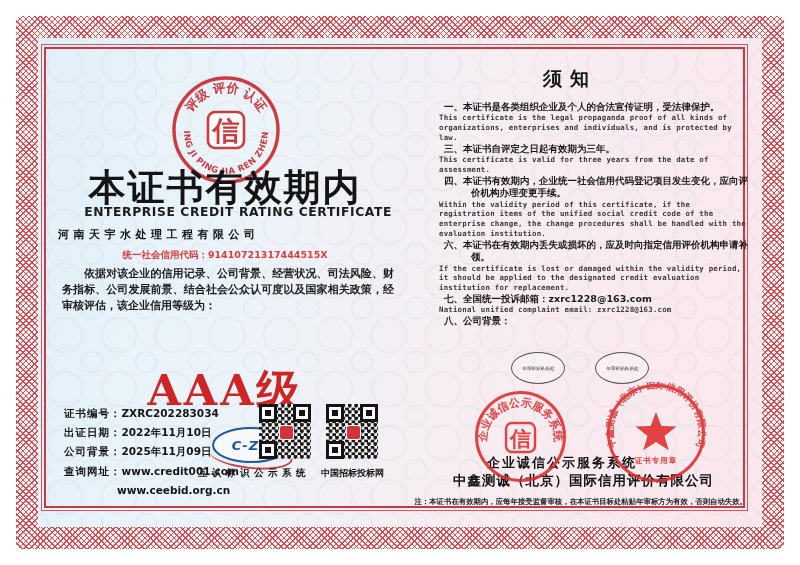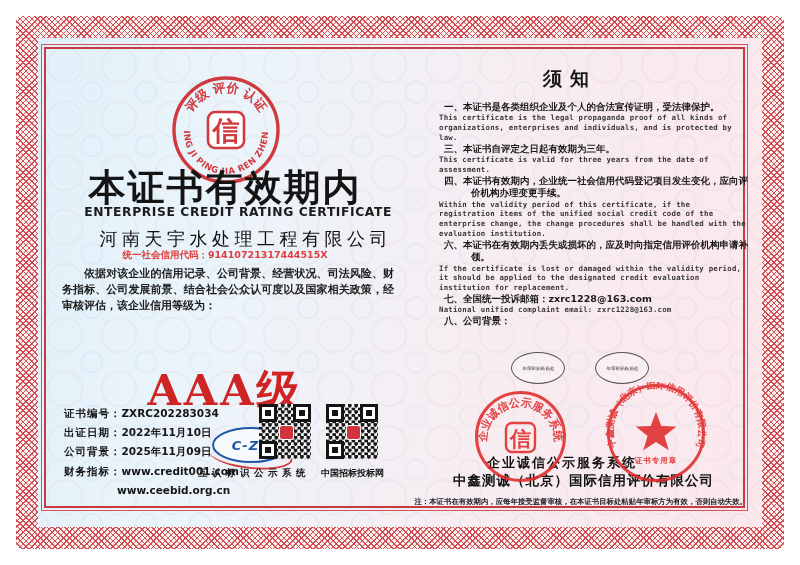--- a/index.html
+++ b/index.html
@@ -23,21 +23,21 @@
   .frame{position:absolute;left:41px;top:44px;right:52px;bottom:54px;
     border:1px solid #d4555b;pointer-events:none;}
   .frame::after{content:"";position:absolute;inset:2px;border:2px solid #c63a41;}
   .abs{position:absolute;}
   
   .logo-seal{left:170px;top:74px;width:112px;height:112px;}
   .cert-title{left:58px;top:163px;width:334px;text-align:center;font-size:37px;font-weight:900;
     letter-spacing:2px;color:#141414;white-space:nowrap;}
   .cert-title-en{left:58px;top:205px;width:334px;text-align:right;font-size:12.3px;font-weight:bold;
     letter-spacing:0.6px;color:#1b1b1b;white-space:nowrap;}
-  .company{left:58px;top:227px;width:334px;text-align:right;font-size:18px;font-weight:normal;
+  .company{left:58px;top:227px;width:334px;text-align:left;font-size:11px;font-weight:bold;
     letter-spacing:4.5px;color:#111;white-space:nowrap;}
   .credit-code{left:58px;top:249px;width:334px;text-align:center;font-size:9.5px;font-weight:bold;color:#e03c3c;}
   .assess{left:62px;top:266px;width:332px;font-size:11px;font-weight:bold;line-height:1.45;
     text-align:justify;text-indent:2em;color:#1c1c1c;}
   .rating{left:58px;top:314px;width:334px;text-align:center;font-size:43px;font-weight:bold;
     color:#cf2424;font-family:"DejaVu Serif","Liberation Serif",serif;letter-spacing:3px;margin-top:48px;}
   .info-block{left:64px;top:404px;width:220px;font-size:10.5px;font-weight:bold;color:#151515;}
   .info-row{line-height:19.2px;white-space:nowrap;}
   .info-row .lbl{letter-spacing:1px;}
   .url2{padding-left:53px;line-height:18px;}
@@ -111,21 +111,21 @@
     <div class="info-row">
       <span class="lbl">证书编号：</span><span>ZXRC202283034</span>
     </div>
     <div class="info-row">
       <span class="lbl">出证日期：</span><span>2022年11月10日</span>
     </div>
     <div class="info-row">
       <span class="lbl">公司背景：</span><span>2025年11月09日</span>
     </div>
     <div class="info-row">
-      <span class="lbl">财务指标：</span><span>www.credit001.com</span>
+      <span class="lbl">查询网址：</span><span>www.credit001.com</span>
     </div>
     <div class="info-row url2">www.ceebid.org.cn</div>
   </div>
 
   <div class="abs cza">
     <span>C-ZA</span>
   </div>
   <div class="abs caption-mutual">互认标识公示系统</div>
 
   <div class="abs qr qr1">

